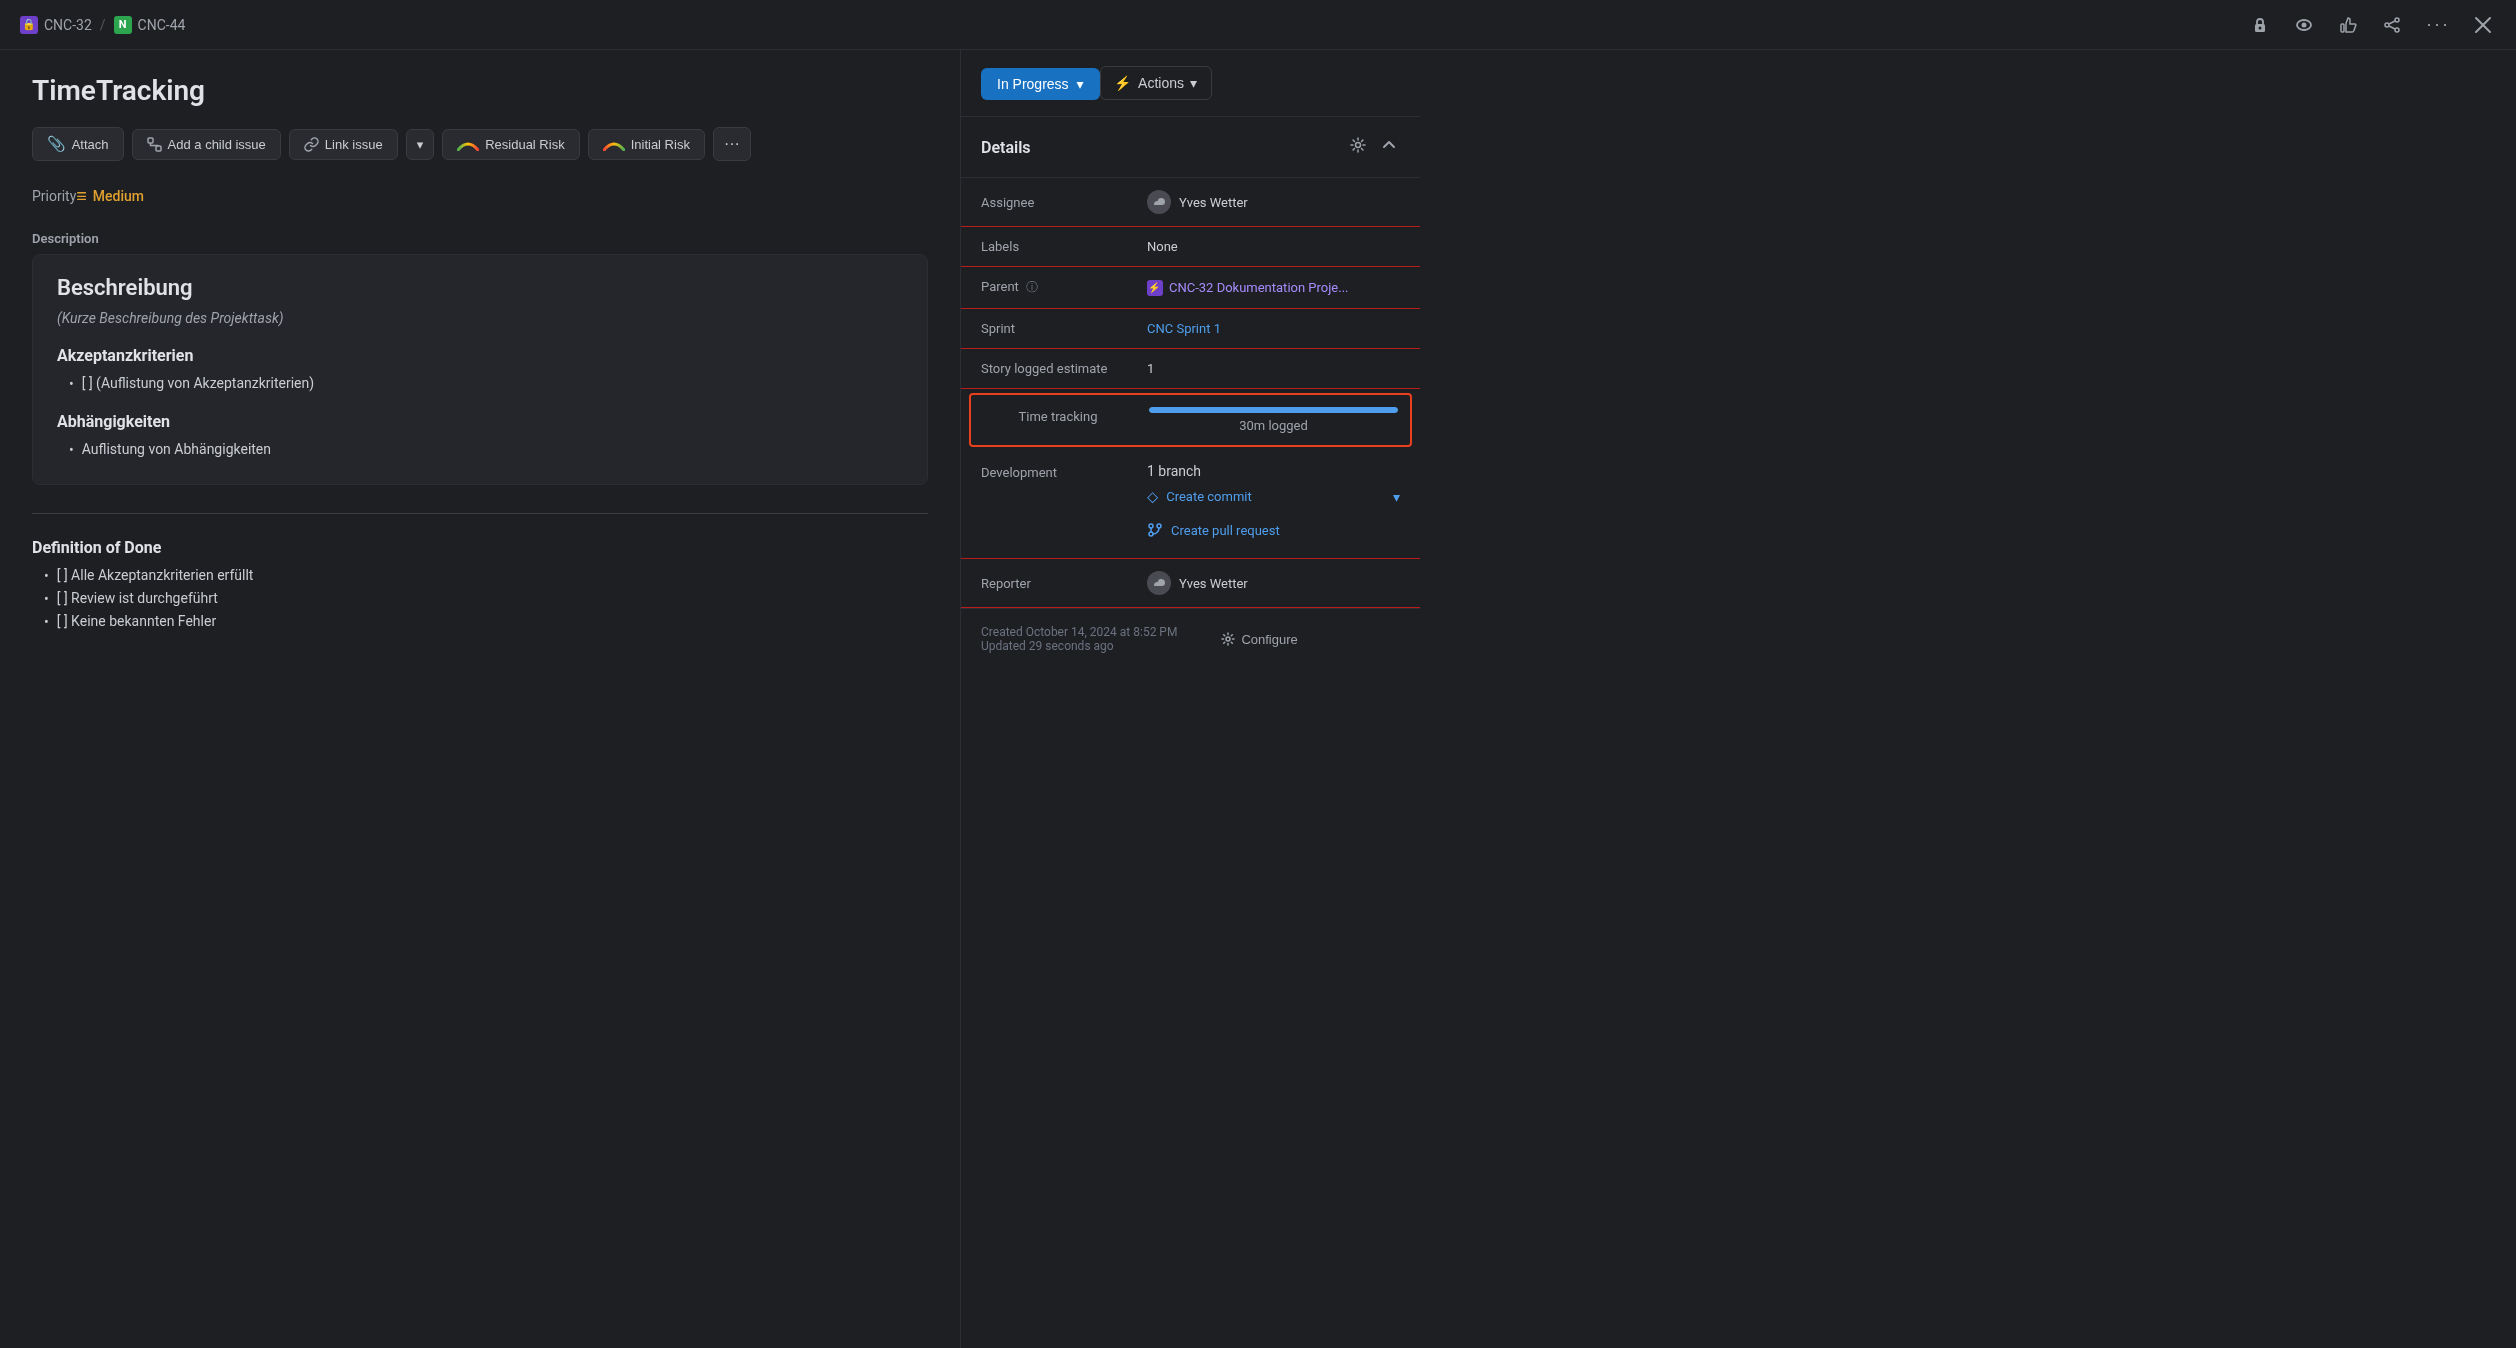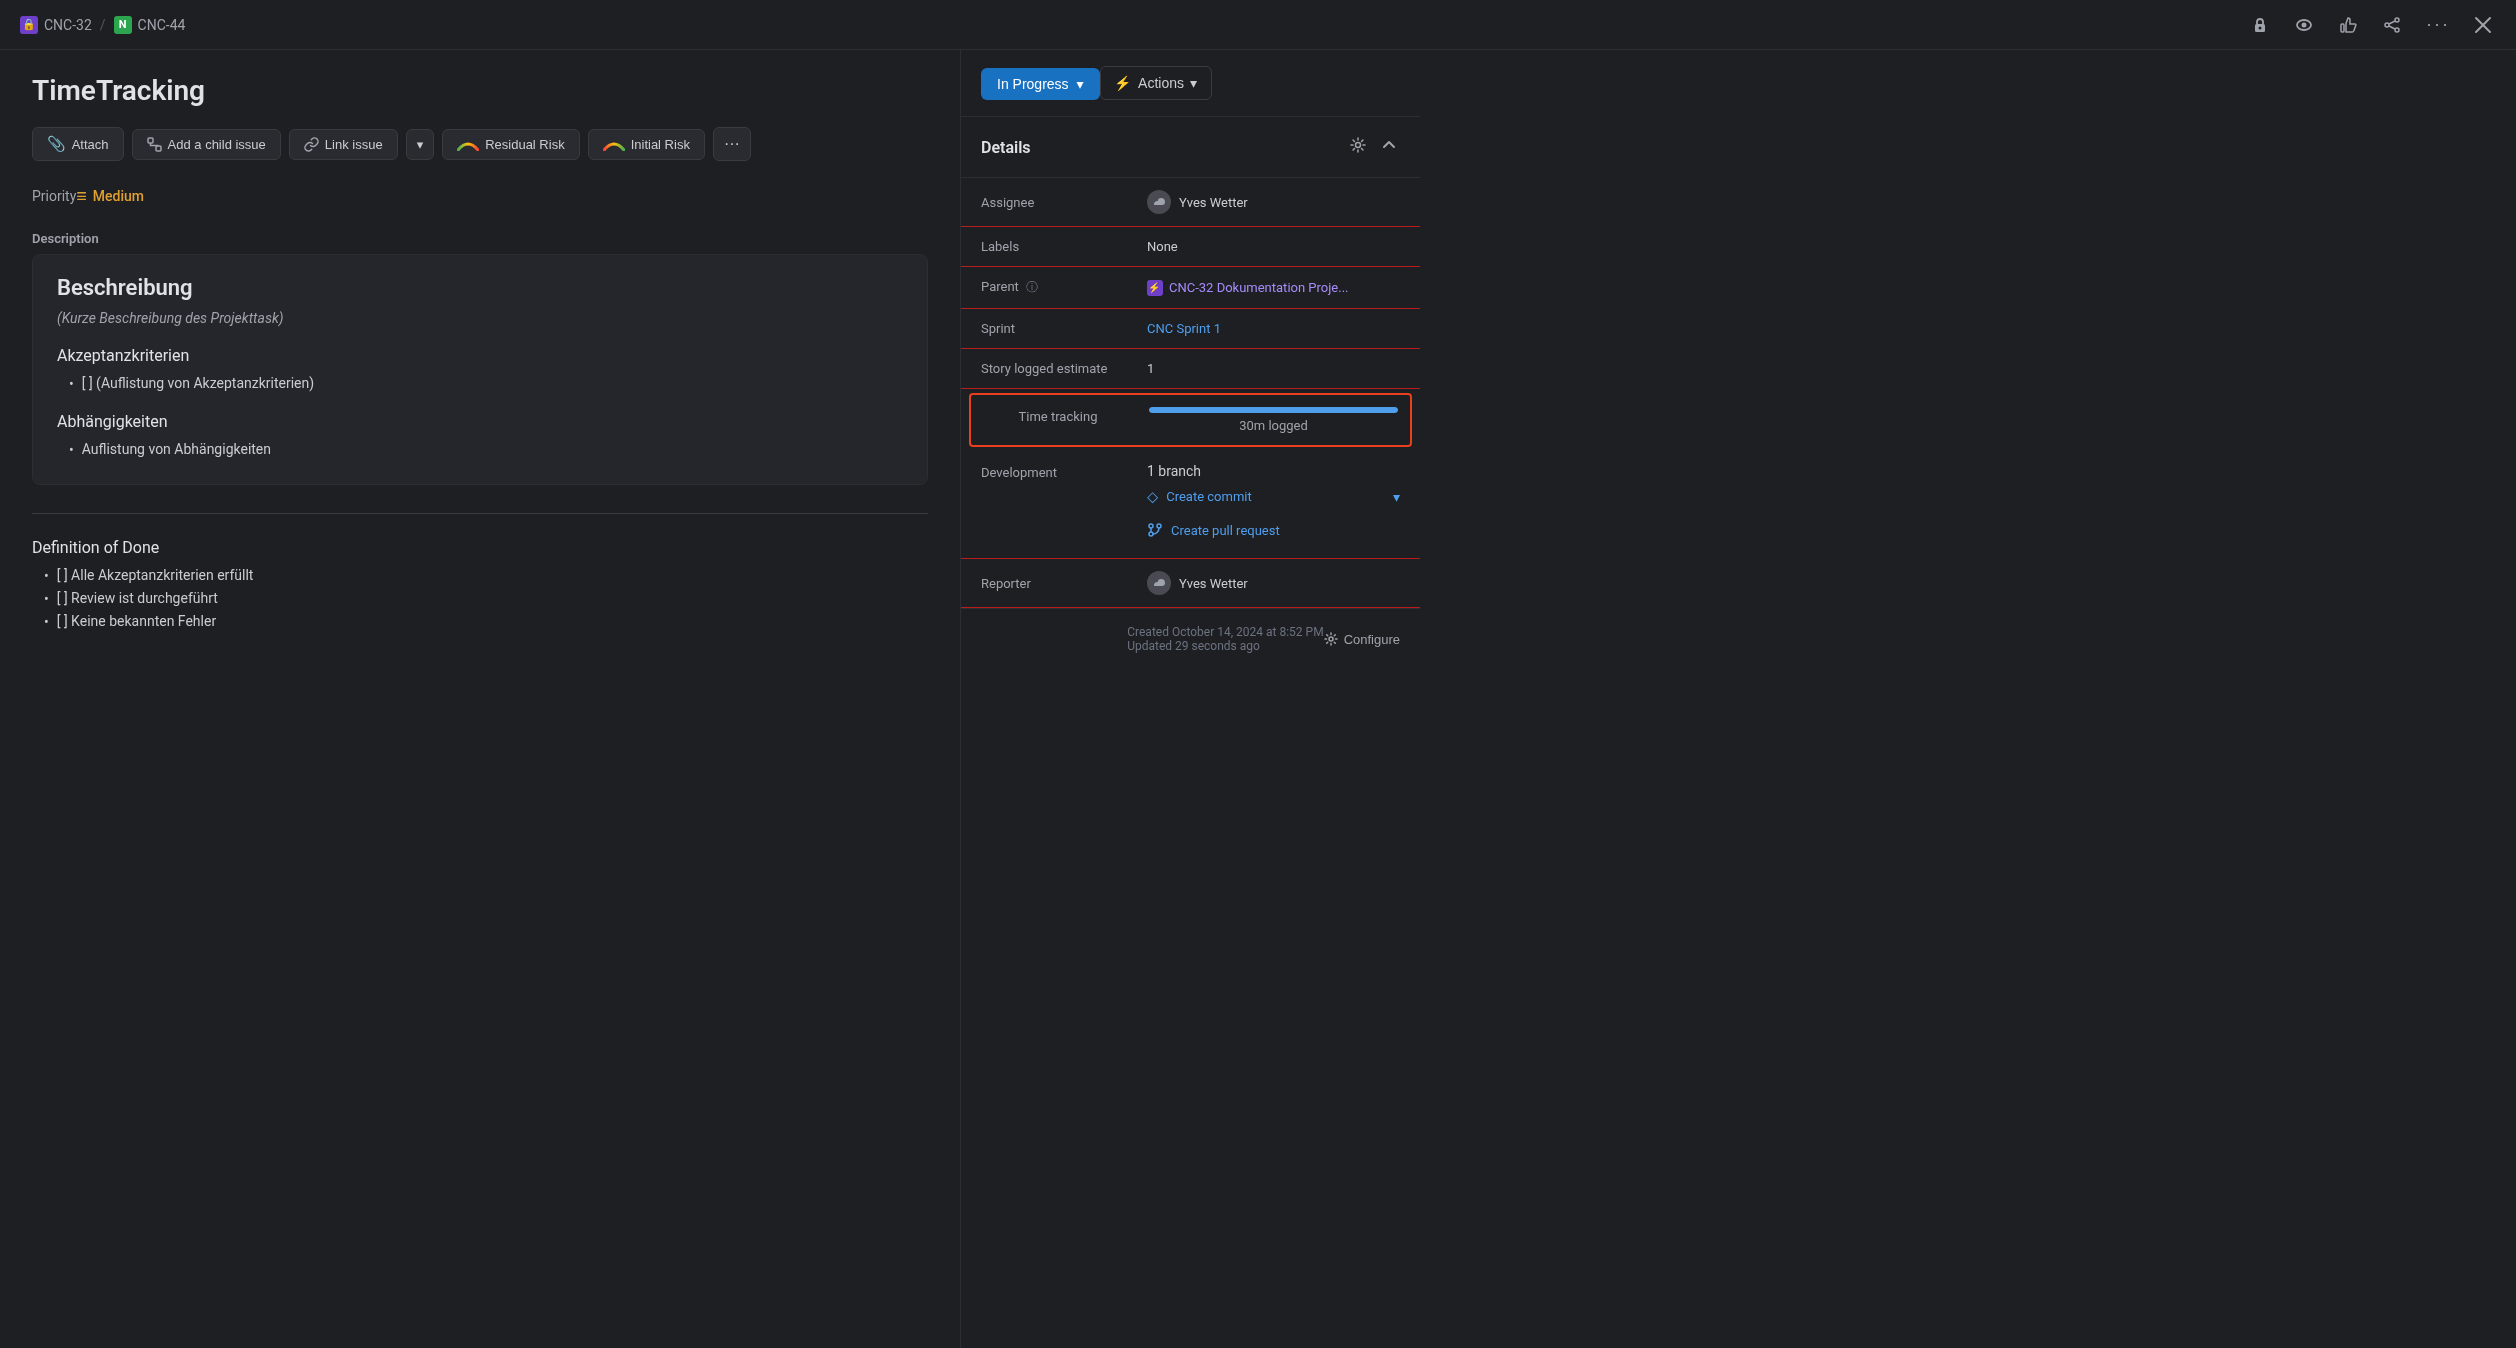--- a/index.html
+++ b/index.html
@@ -205,21 +205,21 @@
 
     .desc-subtitle {
       font-size: 14px;
       color: #9fa3ab;
       font-style: italic;
       margin-bottom: 16px;
     }
 
     .desc-section-title {
       font-size: 16px;
-      font-weight: 400;
+      font-weight: 700;
       color: #e0e2e7;
       margin-top: 20px;
       margin-bottom: 10px;
     }
 
     .desc-list {
       list-style: none;
       padding-left: 12px;
     }
 
@@ -429,21 +429,22 @@
     }
 
     
     .details-footer {
       padding: 16px 20px;
       border-top: 1px solid #2d2e33;
       font-size: 12px;
       color: #6b7280;
       display: flex;
       align-items: center;
-      justify-content: flex-end;
+      justify-content: flex-start;
+      gap: 44px;
     }
 
     .configure-btn {
       display: flex;
       align-items: center;
       gap: 6px;
       background: none;
       border: none;
       color: #9fa3ab;
       cursor: pointer;

